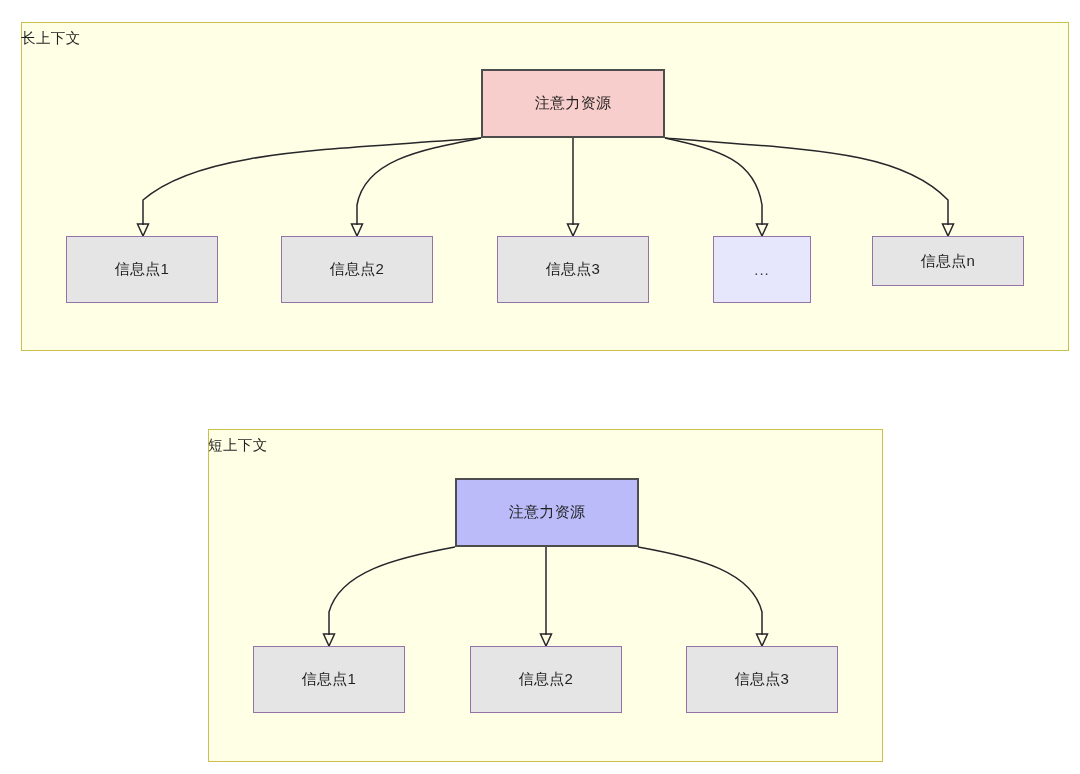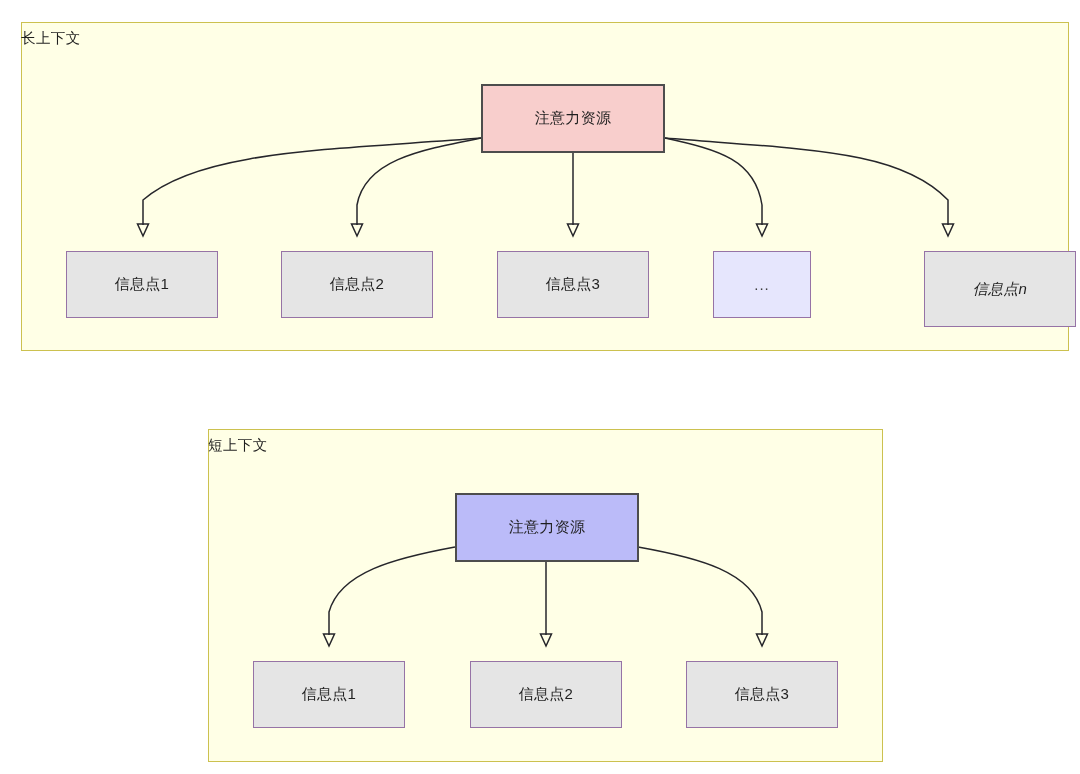--- a/index.html
+++ b/index.html
@@ -38,21 +38,20 @@
   .node {
     position: absolute;
     box-sizing: border-box;
     display: flex;
     align-items: center;
     justify-content: center;
     font-size: 15px;
     color: #1f1f1f;
     letter-spacing: 0.3px;
     white-space: nowrap;
-    margin-top: 15px;
   }
   .node-attention-long {
     background: #f8cecc;
     border: 2.2px solid #4d4d4d;
   }
   .node-attention-short {
     background: #bbbbf9;
     border: 2.2px solid #4d4d4d;
   }
   .node-info {
@@ -114,21 +113,21 @@
   <div class="node node-attention-long" style="left:481px; top:69px; width:184px; height:69px;">注意力资源</div>
 
   <div class="node node-info" style="left:66px; top:236px; width:152px; height:67px;">信息点1</div>
 
   <div class="node node-info" style="left:281px; top:236px; width:152px; height:67px;">信息点2</div>
 
   <div class="node node-info" style="left:497px; top:236px; width:152px; height:67px;">信息点3</div>
 
   <div class="node node-ellipsis" style="left:713px; top:236px; width:98px; height:67px;">...</div>
 
-  <div class="node node-info" style="left:924px; top:236px; width:152px; height:76px;font-style:italic;">信息点n</div>
+  <div class="node node-info" style="left:872px; top:236px; width:152px; height:50px;">信息点n</div>
 
   <div class="container-box" style="left:208px; top:429px; width:675px; height:333px;">
   </div>
   <div class="container-title" style="left:208px; width:581px; top:436px;">短上下文</div>
 
   <svg class="edges">
 
     <path d="M 455,547 C 395,558 340,572 329,612 L 329,635"></path>
 
     <path d="M 546,547 L 546,635"></path>

